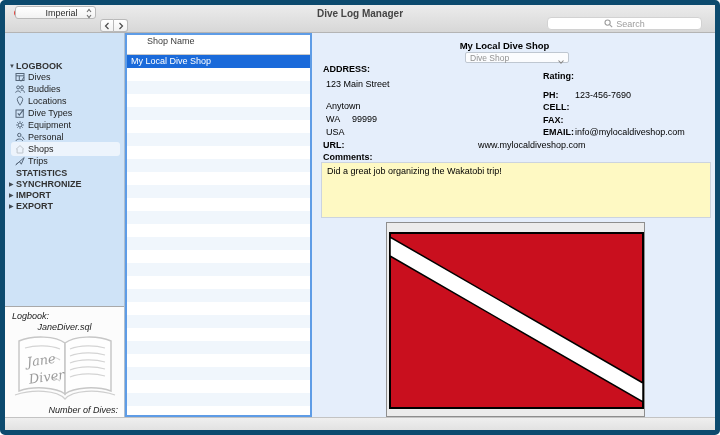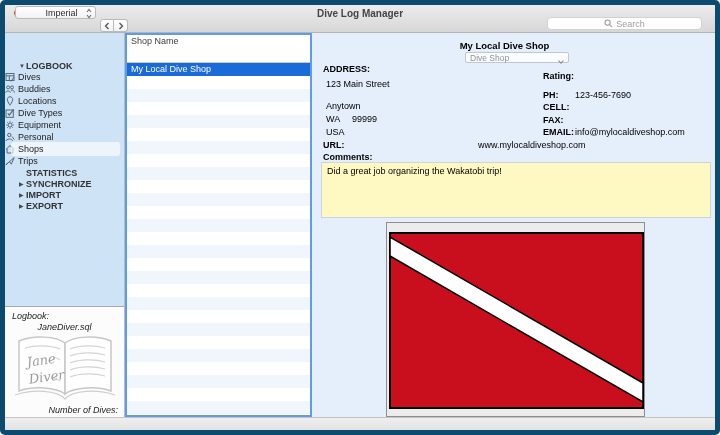--- a/index.html
+++ b/index.html
@@ -28,43 +28,43 @@
   .navbtn.fwd{ border-radius:0 3px 3px 0; border-left:none; }
   .search{ position:absolute; right:13px; top:12px; width:155px; height:13px; background:#fff;
            border:1px solid #d2d2d2; border-radius:4px; display:flex; align-items:center;
            justify-content:center; gap:3px; font-size:9px; color:#9d9d9d; }
 
   
   .sidebar{ position:absolute; top:28px; left:0; width:120px; bottom:13px;
             background:var(--sidebar-bg); border-right:1px solid #aebecf; }
   .sb-tree{ position:absolute; top:27px; left:0; right:0; }
   .sb-row{ position:relative; display:flex; align-items:center; font-size:9px; color:#1d1d1d; }
-  .sb-row.tree{ height:12px; }
-  .sb-row.head{ height:11px; padding-left:14px; font-weight:bold; color:#323232; }
+  .sb-row.tree{ height:12px; padding-left:10px; }
+  .sb-row.head{ height:11px; padding-left:4px; font-weight:bold; color:#323232; }
   .sb-row .disc{ width:7px; font-size:6px; color:#424a52; flex:0 0 7px; }
   .sb-row .sb-icon{ width:11px; height:10px; flex:0 0 11px; margin-right:2px; }
   .sb-row.selected::before{ content:''; position:absolute; left:6px; right:4px; top:-1px; bottom:-1px;
             background:rgba(255,255,255,.62); border-radius:3px; }
   .sb-row span.lbl{ position:relative; }
   .sb-icon svg{ display:block; }
 
   
   .lb-panel{ position:absolute; left:0; right:0; bottom:0; top:273px; background:#fcfcfc;
              border-top:1px solid #a9a9a9; font-size:9px; font-style:italic; color:#222; }
   .lb-label{ position:absolute; left:7px; top:4px; }
   .lb-file{ position:absolute; left:0; right:0; top:15px; text-align:center; }
   .lb-book{ position:absolute; left:8px; top:26px; }
   .lb-dives-label{ position:absolute; right:6px; top:98px; }
   .lb-dives-count{ position:absolute; right:6px; top:109px; }
 
   
   .list-col{ position:absolute; left:120px; top:28px; width:187px; bottom:13px;
              background:#fff; border:2px solid #5e9ce6; }
-  .list-header{ height:28px; background:#fff; border-bottom:1px solid #c9c9c9;
-                font-size:9px; color:#3c3c3c; padding-left:4px; line-height:12px; }
+  .list-header{ height:20px; background:#fff; border-bottom:1px solid #c9c9c9;
+                font-size:9px; color:#3c3c3c; padding-left:20px; line-height:12px; }
   .shop-row{ height:13px; font-size:9px; line-height:13px; padding-left:4px; color:#111;
              white-space:nowrap; overflow:hidden; }
   .shop-row.light{ background:#f0f6fc; }
   .shop-row.selected{ background:var(--selection); color:#fff; }
 
   
   .detail{ position:absolute; left:307px; top:28px; right:0; bottom:13px; background:var(--detail-bg); }
   .fld{ position:absolute; font-size:9px; color:#000; white-space:nowrap; }
   .fld.b{ font-weight:bold; }
   .d-title{ position:absolute; top:7px; left:0; width:385px; text-align:center;

